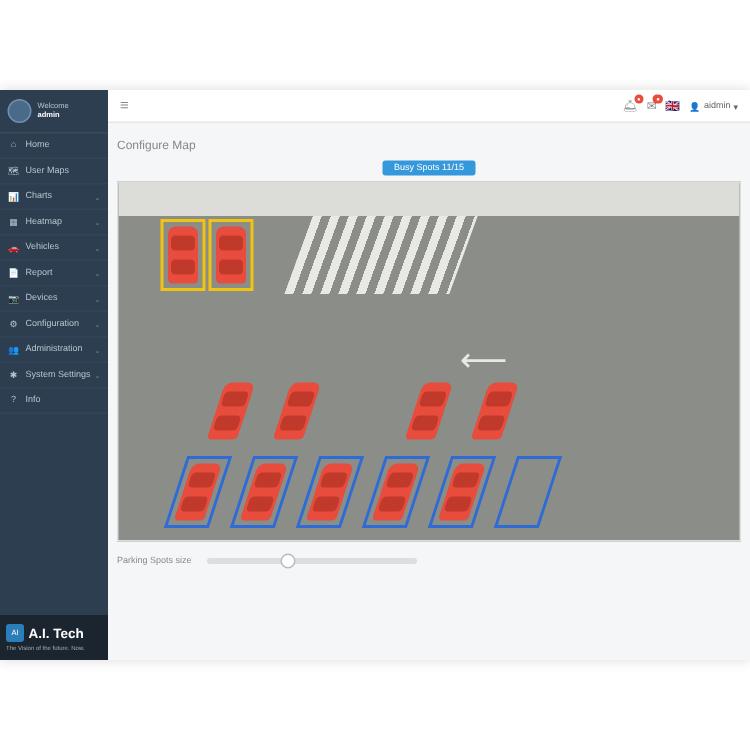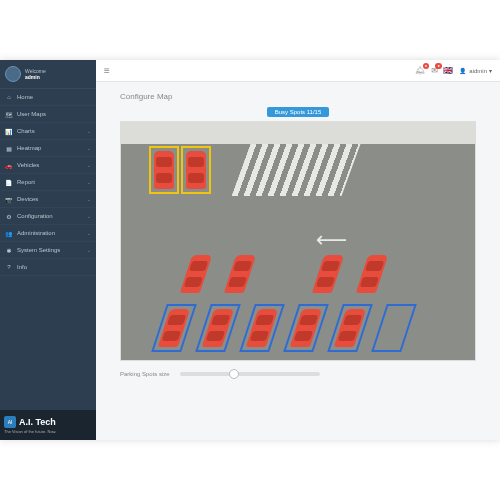--- a/index.html
+++ b/index.html
@@ -1,18 +1,18 @@
 <!DOCTYPE html>
 <html><head>
 <meta charset="utf-8">
 <style>
 *{margin:0;padding:0;box-sizing:border-box;font-family:Arial,sans-serif}
 body{background:#fff;width:500px;height:500px;overflow:hidden}
 .app{display:flex;width:500px;height:380px;margin-top:60px;background:#fff;box-shadow:0 0 8px rgba(0,0,0,0.15)}
-.sidebar{width:96px;background:#2c3e50;color:#b8c4ce;display:flex;flex-direction:column;font-size:6px}
+.sidebar{width:72px;background:#2c3e50;color:#b8c4ce;display:flex;flex-direction:column;font-size:6px}
 .profile{display:flex;align-items:center;padding:6px 5px;border-bottom:1px solid #3a4a5a}
 .avatar{width:16px;height:16px;border-radius:50%;background:#4a6a8a;border:1px solid #7090b0;margin-right:4px}
 .welcome{font-size:5px;line-height:1.2}
 .welcome .name{color:#fff;font-weight:bold}
 .nav{flex:1}
 .nav-item{display:flex;align-items:center;padding:4px 5px;cursor:pointer;border-bottom:1px solid rgba(255,255,255,0.03)}
 .nav-icon{width:8px;height:8px;margin-right:4px;display:flex;align-items:center;justify-content:center;font-size:6px}
 .nav-label{flex:1}
 .nav-chev{font-size:5px;color:#7a8a9a}
 .brand{padding:6px 4px;background:#1a2530;color:#fff}
@@ -20,21 +20,21 @@
 .brand-sq{width:12px;height:12px;background:#2a7fba;border-radius:2px;display:flex;align-items:center;justify-content:center;font-size:5px;color:#fff}
 .brand-name{font-size:9px;font-weight:bold}
 .brand-tag{font-size:4px;color:#aaa;margin-top:1px}
 .main{flex:1;display:flex;flex-direction:column;background:#f5f6f8}
 .topbar{height:22px;background:#fff;border-bottom:1px solid #e5e5e5;display:flex;align-items:center;padding:0 8px}
 .hamburger{font-size:10px;color:#888;cursor:pointer}
 .topbar-right{margin-left:auto;display:flex;align-items:center;gap:6px}
 .top-icon{position:relative;font-size:8px;color:#888}
 .badge{position:absolute;top:-3px;right:-4px;background:#e74c3c;color:#fff;border-radius:6px;font-size:4px;padding:0 2px;line-height:6px;min-width:6px;text-align:center}
 .user-drop{font-size:6px;color:#666;display:flex;align-items:center;gap:2px;cursor:pointer}
-.content{flex:1;padding:10px 24px;overflow:auto}
+.content{flex:1;padding:10px 6px;overflow:auto}
 .page-title{font-size:8px;color:#888;margin-bottom:6px}
 .busy-pill{display:block;width:fit-content;margin:0 auto 4px;background:#3498db;color:#fff;font-size:6px;padding:2px 8px;border-radius:2px}
 .map{width:100%;height:240px;background:#8a8d88;position:relative;overflow:hidden;border:1px solid #ddd}
 .lane{position:absolute;background:#dcdcd8}
 .arrow{position:absolute;left:55%;top:44%;color:#e8e8e4;font-size:22px}
 .spot{position:absolute;width:30px;height:48px;border:2px solid}
 .spot.diag{transform:skewX(-18deg)}
 .car{position:absolute;width:20px;height:38px;background:#e74c3c;border-radius:5px 5px 3px 3px}
 .car::before{content:"";position:absolute;top:6px;left:2px;right:2px;height:10px;background:#c0392b;border-radius:3px}
 .car::after{content:"";position:absolute;bottom:6px;left:2px;right:2px;height:10px;background:#c0392b;border-radius:3px}

